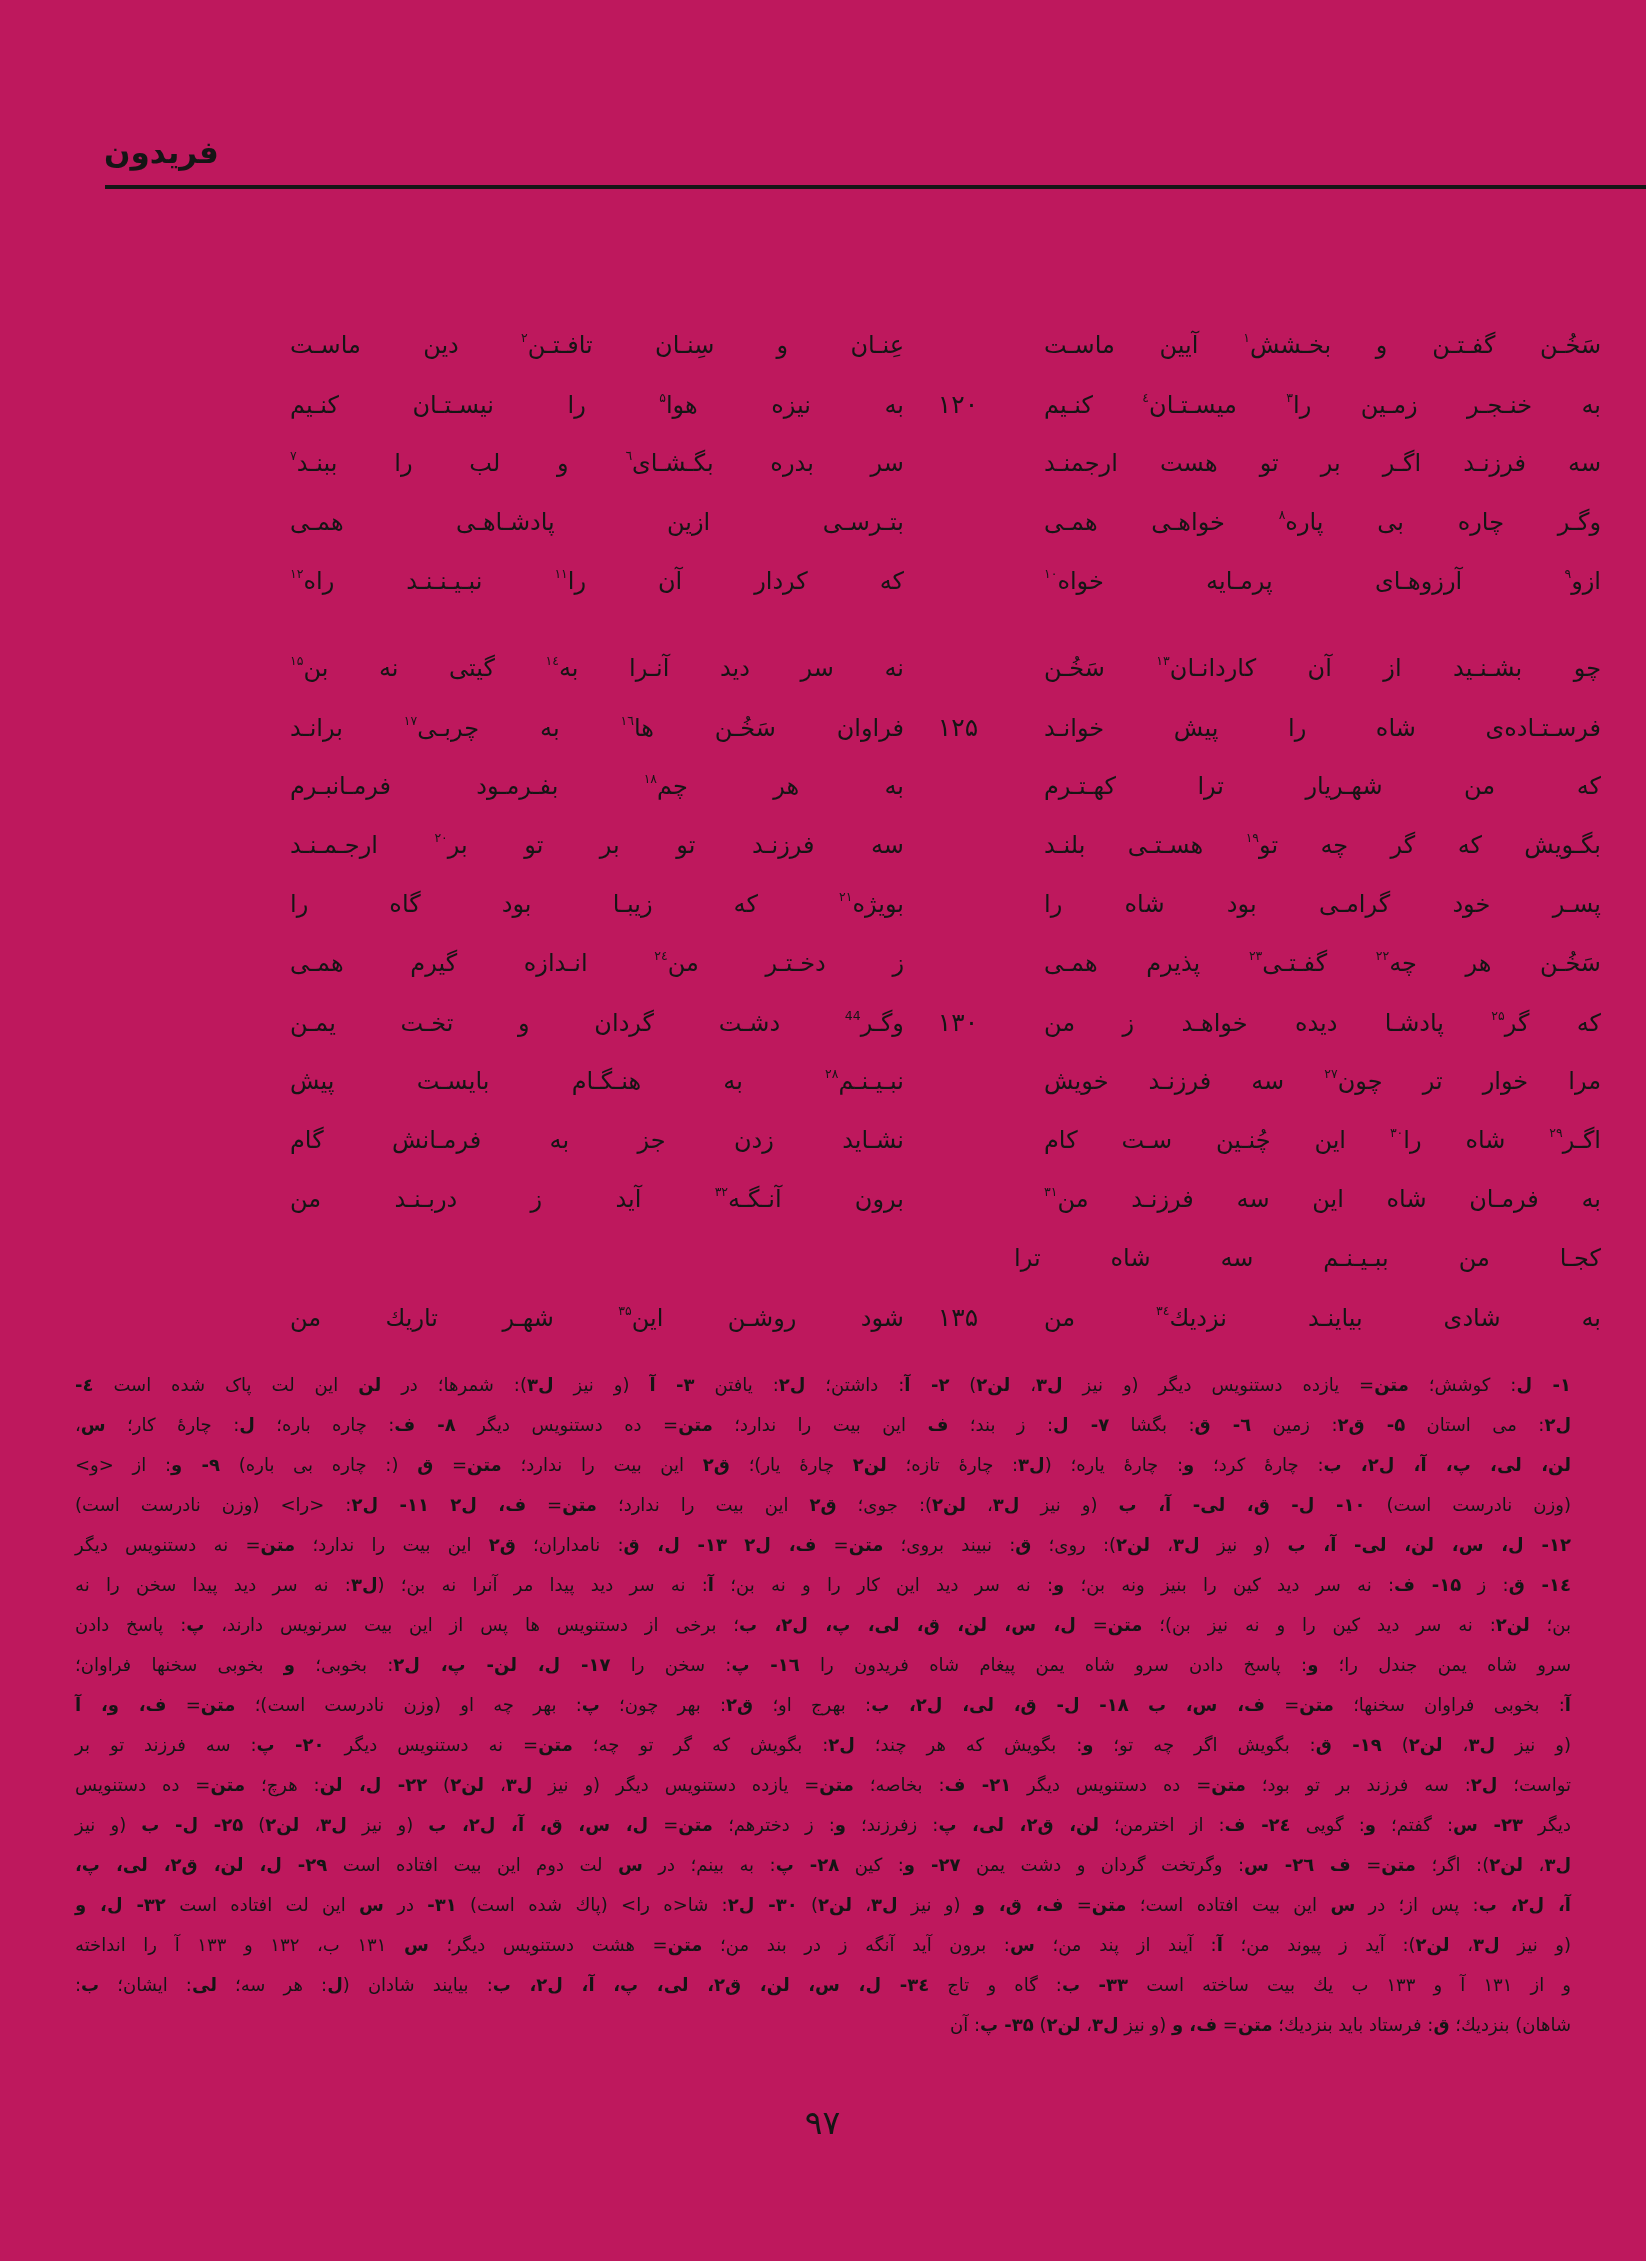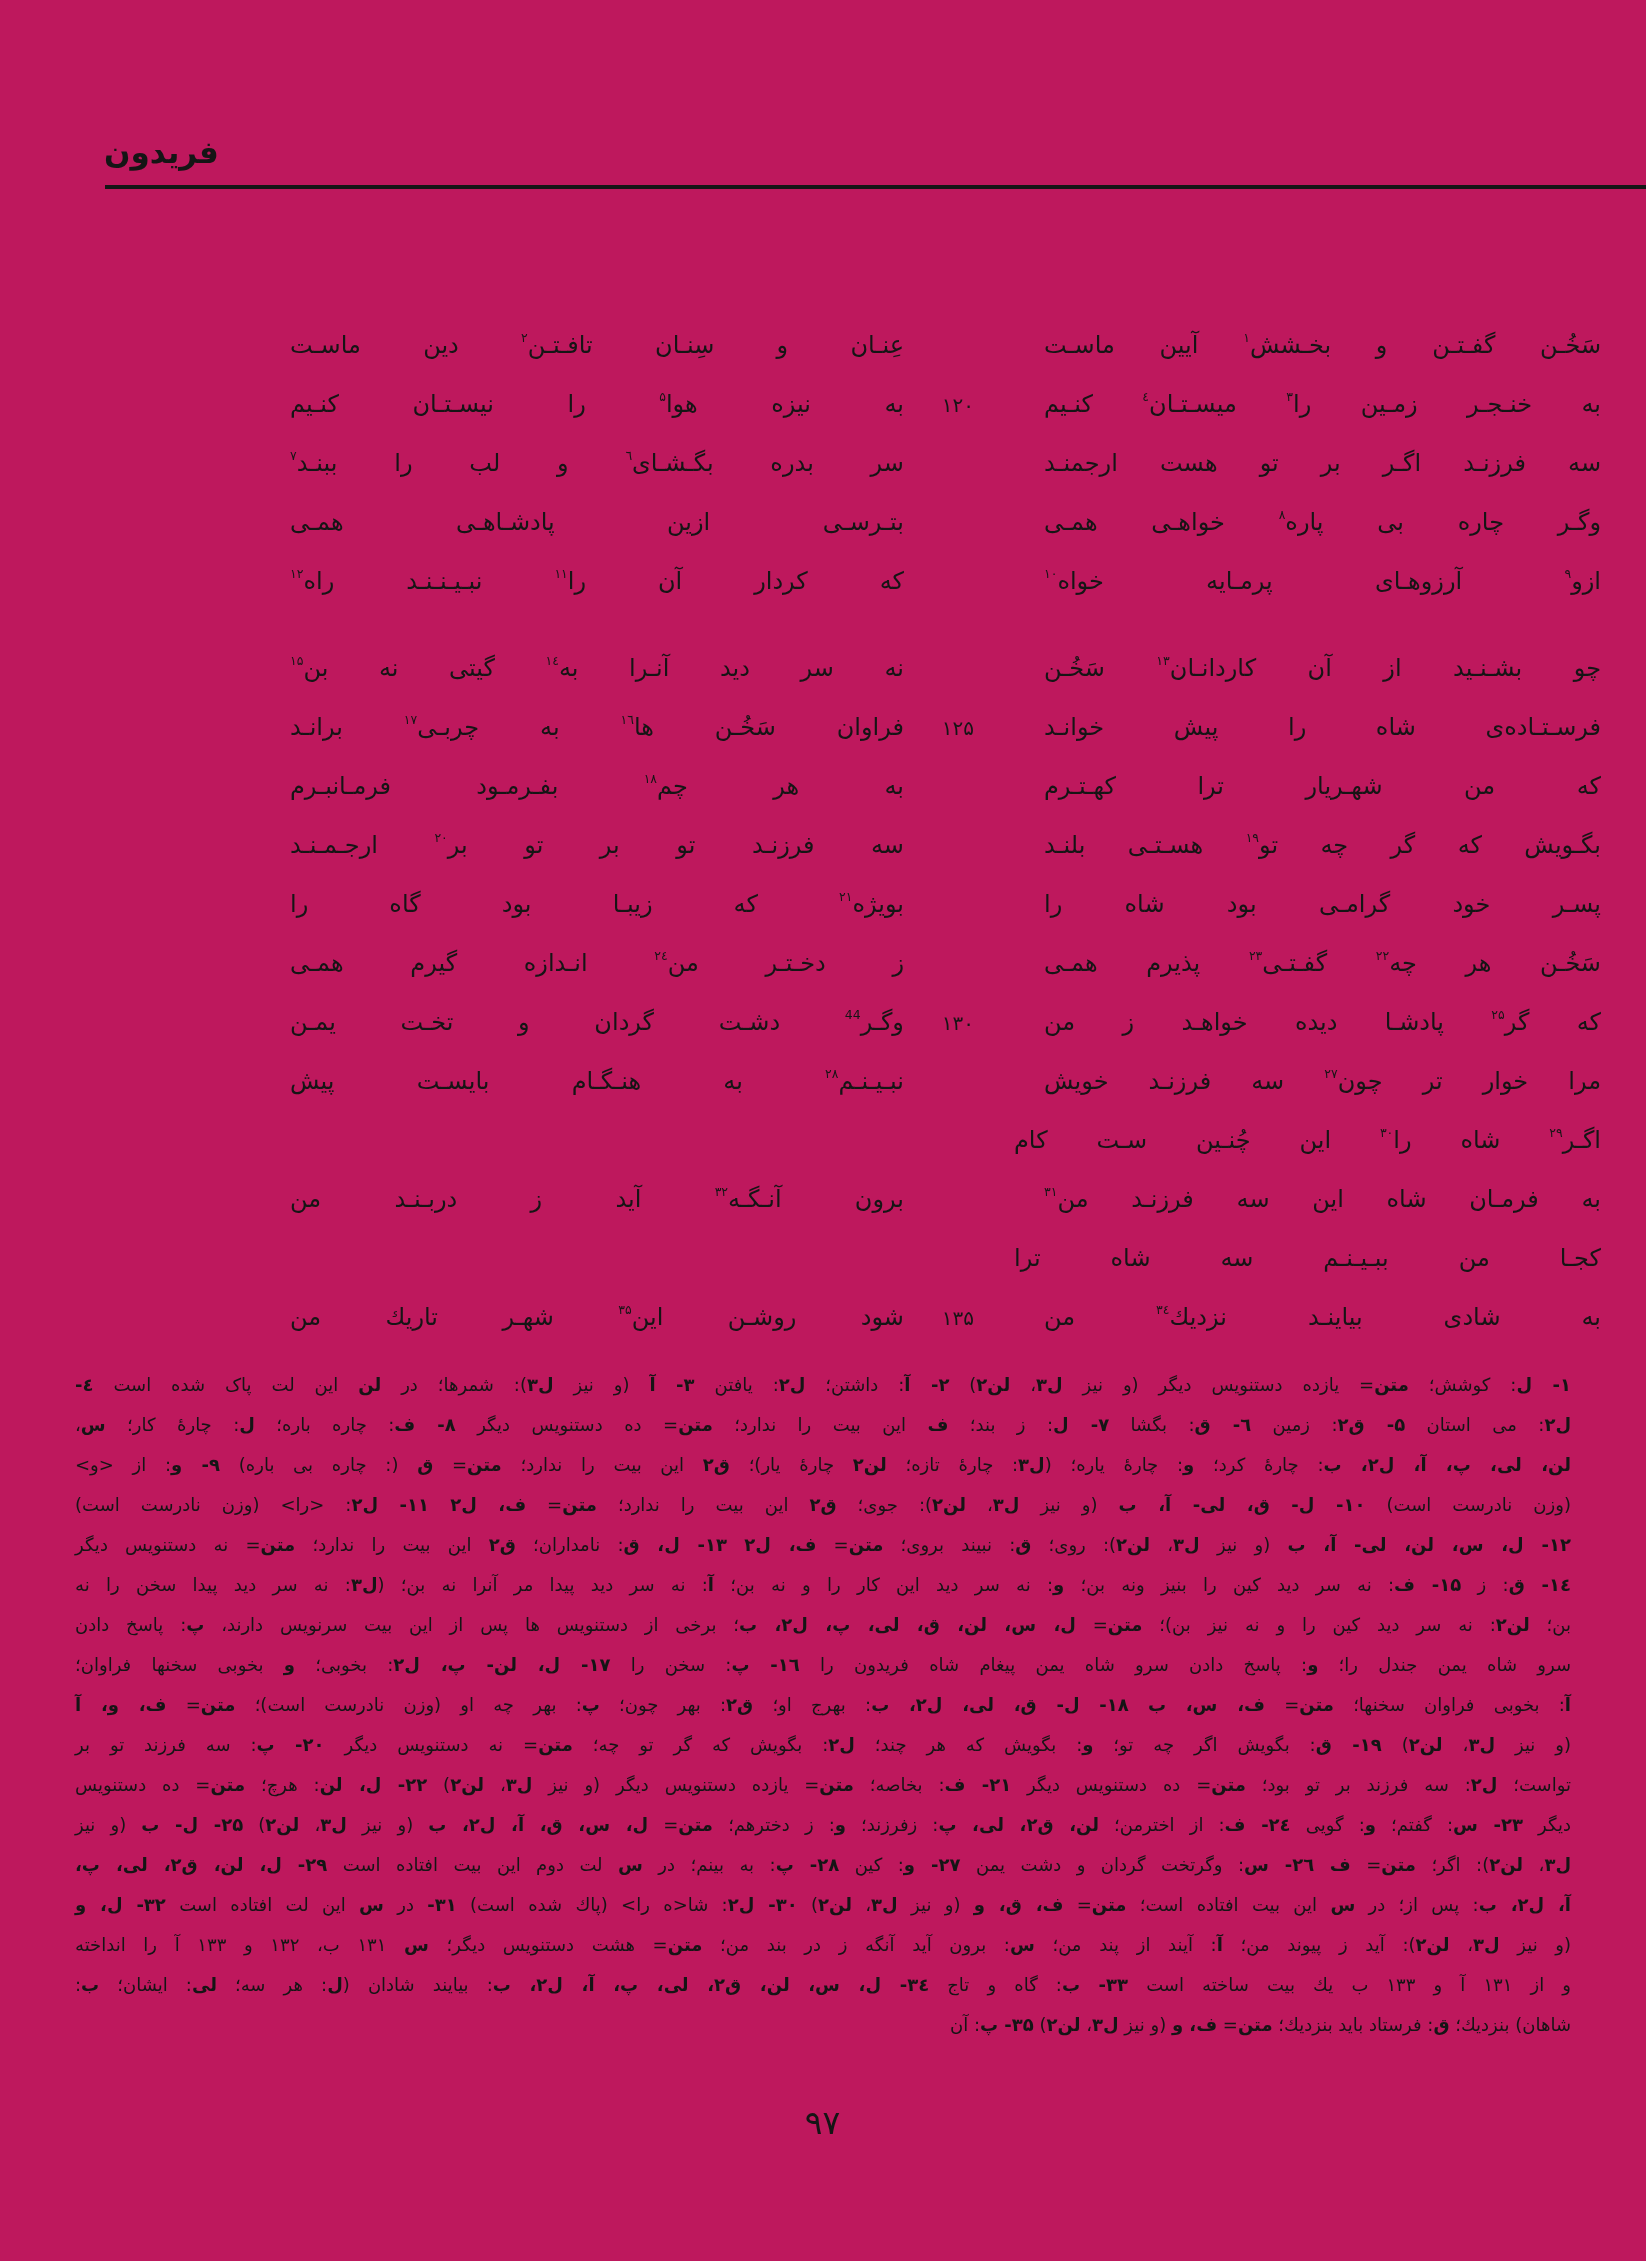--- a/index.html
+++ b/index.html
@@ -35,21 +35,21 @@
     font-size:24px;line-height:59px;
     text-align:justify;text-align-last:justify;
     -moz-text-align-last:justify;
     overflow:hidden;
     margin-left:32px;
   }
   .hemi.first{width:587px;}
   .hemi.second{width:647px;}
   .gut{
     width:108px;flex:0 0 108px;
-    text-align:center;font-size:20px;line-height:59px;
+    text-align:center;font-size:25px;line-height:59px;
   }
   sup{font-size:0.52em;line-height:0;position:relative;top:-0.15em;}
   
   .fns{
     position:absolute;top:1365px;left:76px;width:1496px;
     direction:rtl;
   }
   .fn{
     font-size:18px;line-height:40px;
     text-align:justify;text-align-last:justify;
@@ -134,20 +134,21 @@
         <div class="hemi second">وگـر<sup>44</sup> دشـت گردان و تخـت یمـن</div>
       </div>
       <div class="vrow">
         <div class="hemi first">مرا خوار تر چون<sup>۲۷</sup> سه فرزنـد خویش</div>
         <div class="gut"></div>
         <div class="hemi second">نبـیـنـم<sup>۲۸</sup> به هنـگـام بایسـت پیش</div>
       </div>
       <div class="vrow">
         <div class="hemi first">اگـر<sup>۲۹</sup> شاه را<sup>۳۰</sup> این چُنـین سـت کام</div>
         <div class="gut"></div>
+        <div class="hemi second">نشـاید زدن جز به فرمـانش گام</div>
       </div>
       <div class="vrow">
         <div class="hemi first">به فرمـان شاه این سه فرزنـد من<sup>۳۱</sup></div>
         <div class="gut"></div>
         <div class="hemi second">برون آنـگـه<sup>۳۲</sup> آید ز دربـنـد من</div>
       </div>
       <div class="vrow">
         <div class="hemi first">کجـا من ببـیـنـم سه شاه ترا</div>
         <div class="gut"></div>
       </div>

